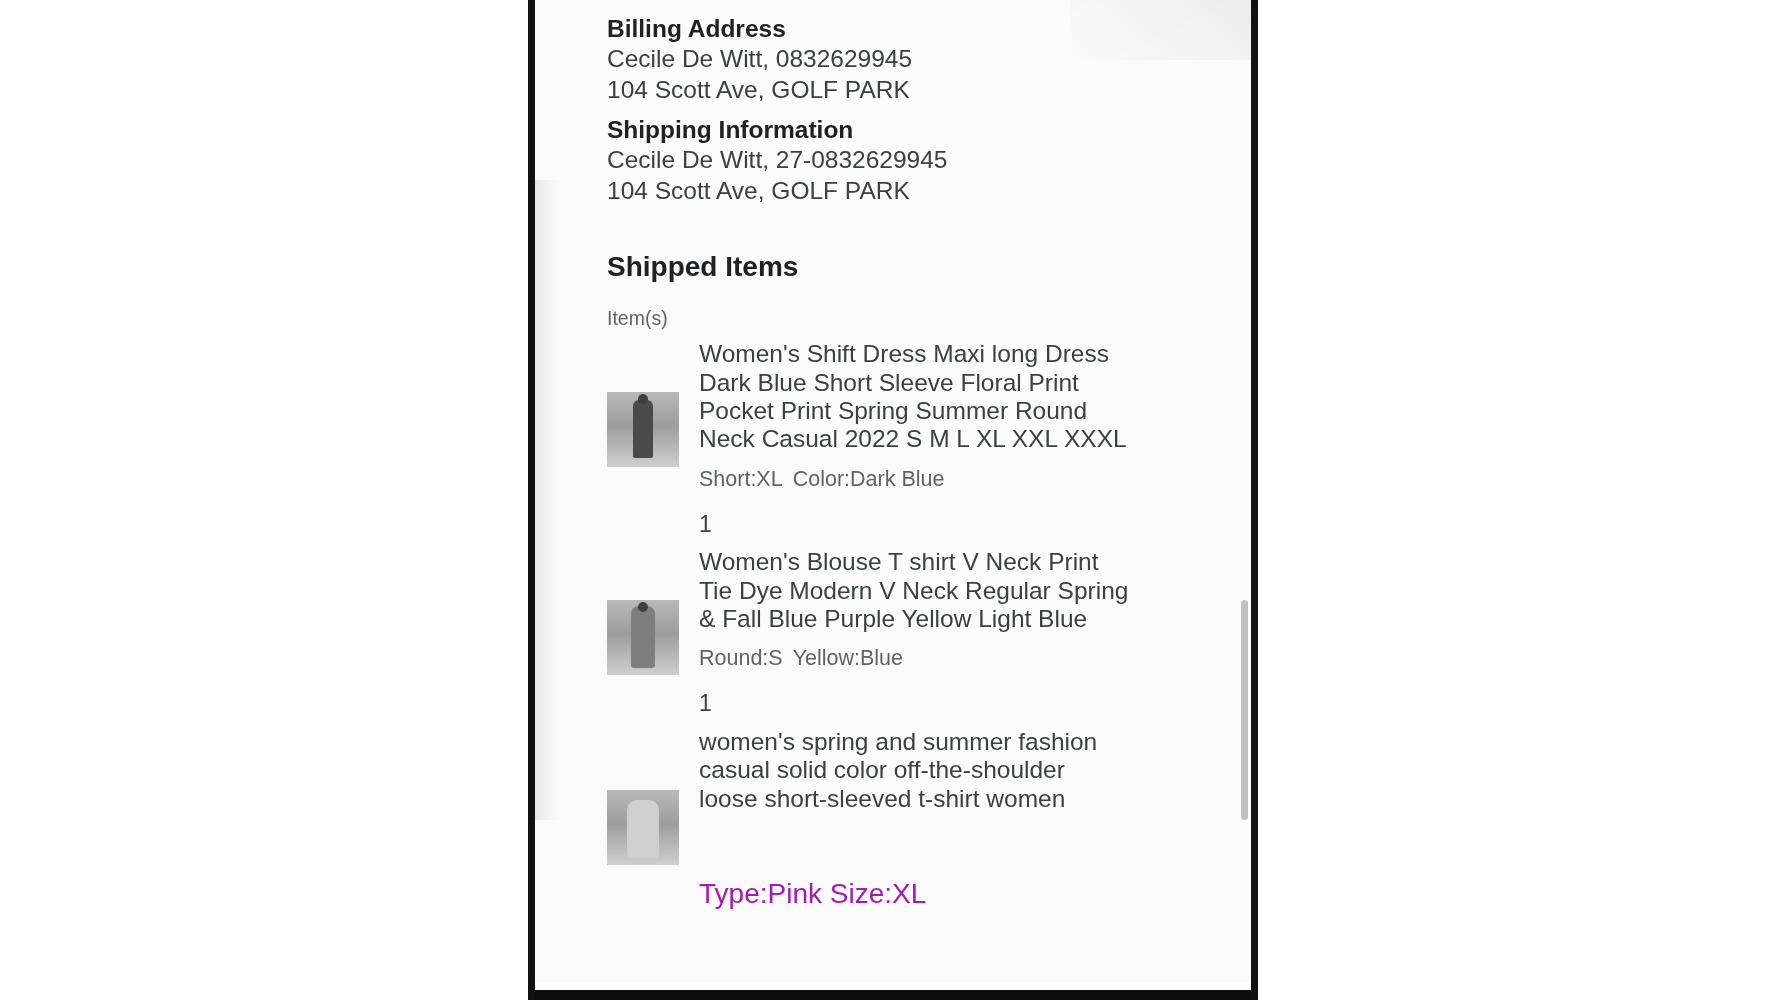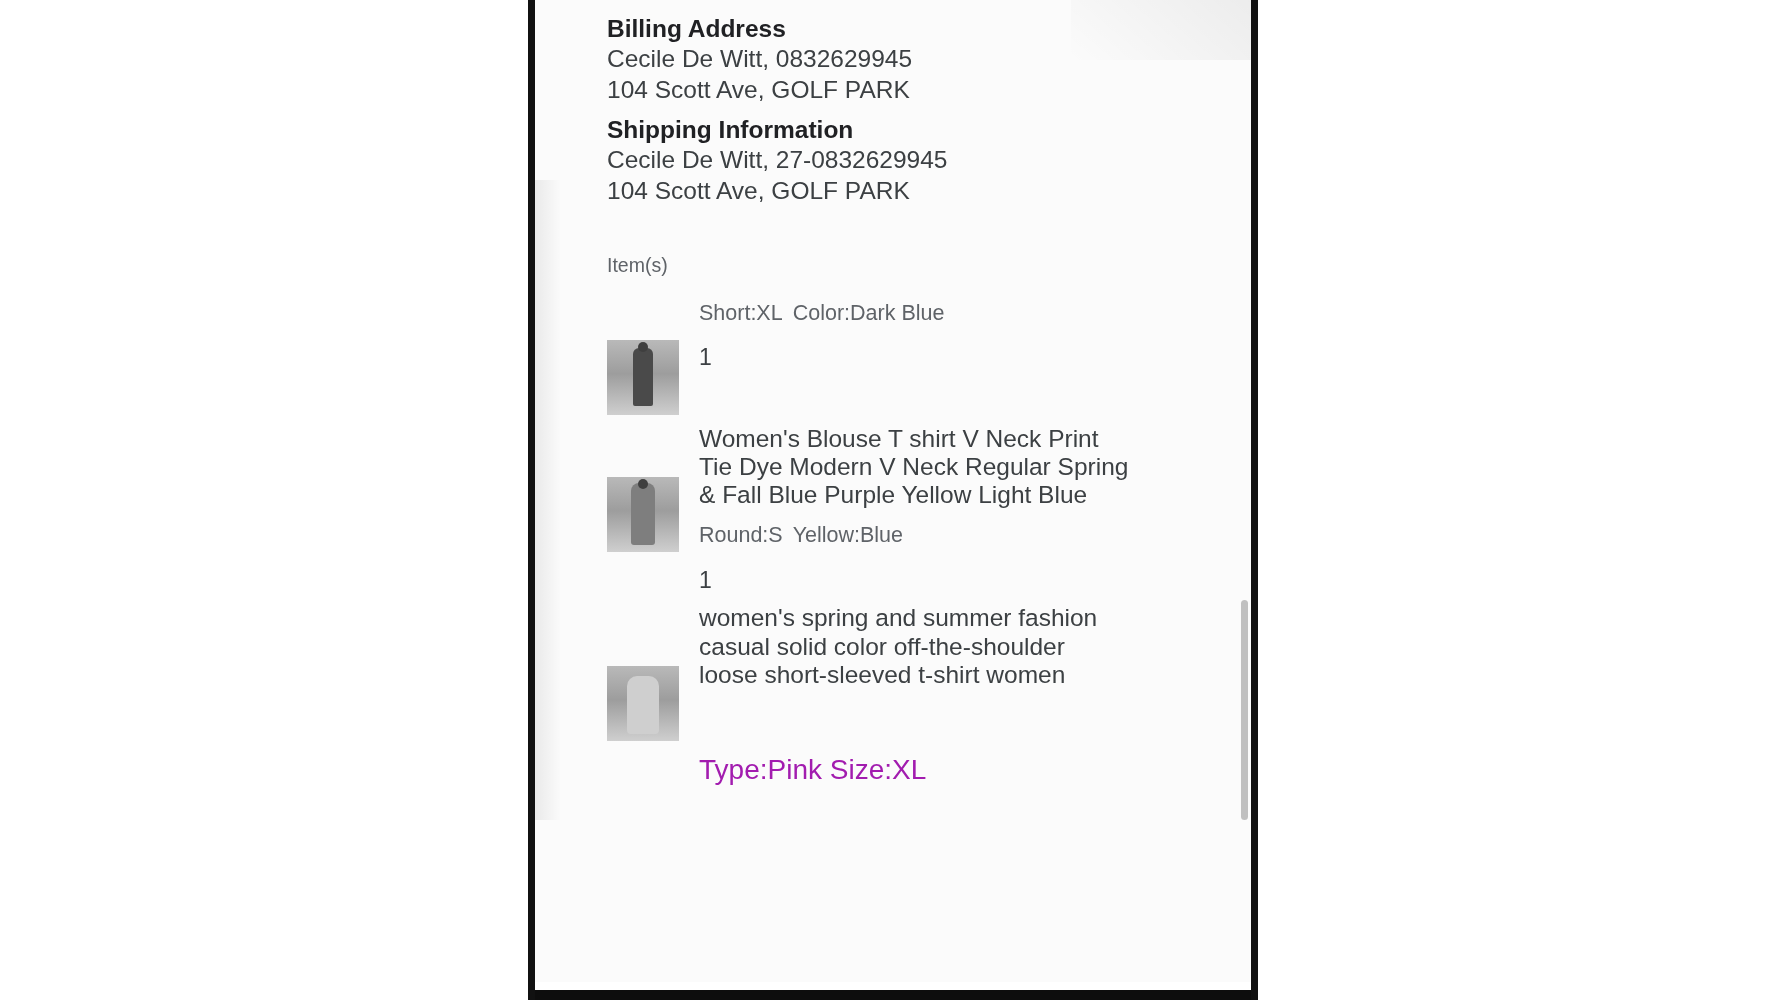--- a/index.html
+++ b/index.html
@@ -102,20 +102,21 @@
     color: #202124;
     padding: 0 0 0 72px;
     line-height: 1.2;
   }
 
   .items-label {
     font-size: 19.5px;
     color: #5f6368;
     padding: 4px 0 0 72px;
     line-height: 1.2;
+    margin-top: 19px;
   }
 
   .item {
     position: relative;
     display: flex;
     align-items: flex-start;
     padding: 10px 0 0 72px;
   }
 
   .thumb {
@@ -247,29 +248,31 @@
       <div class="addr-line">104 Scott Ave, GOLF PARK</div>
 
       <div class="gap-sm" style="height:10px"></div>
 
       <div class="section-title">Shipping Information</div>
       <div class="addr-line">Cecile De Witt, 27-0832629945</div>
       <div class="addr-line">104 Scott Ave, GOLF PARK</div>
 
       <div class="gap-md"></div>
 
+      <div class="shipped-title">Shipped Items</div>
       <div class="items-label">Item(s)</div>
 
       <div class="item">
         <div class="thumb t1">
           <div class="figure bg-a"></div>
           <div class="figure person"></div>
           <div class="head"></div>
         </div>
         <div class="item-body">
+          <div class="item-name">Women's Shift Dress Maxi long Dress Dark Blue Short Sleeve Floral Print Pocket Print Spring Summer Round Neck Casual 2022 S M L XL XXL XXXL</div>
           <div class="item-variant">
             <span>Short:XL</span><span class="sep"></span><span>Color:Dark Blue</span>
           </div>
           <div class="item-qty">1</div>
         </div>
       </div>
 
       <div class="item">
         <div class="thumb t2">
           <div class="figure bg-a"></div>

